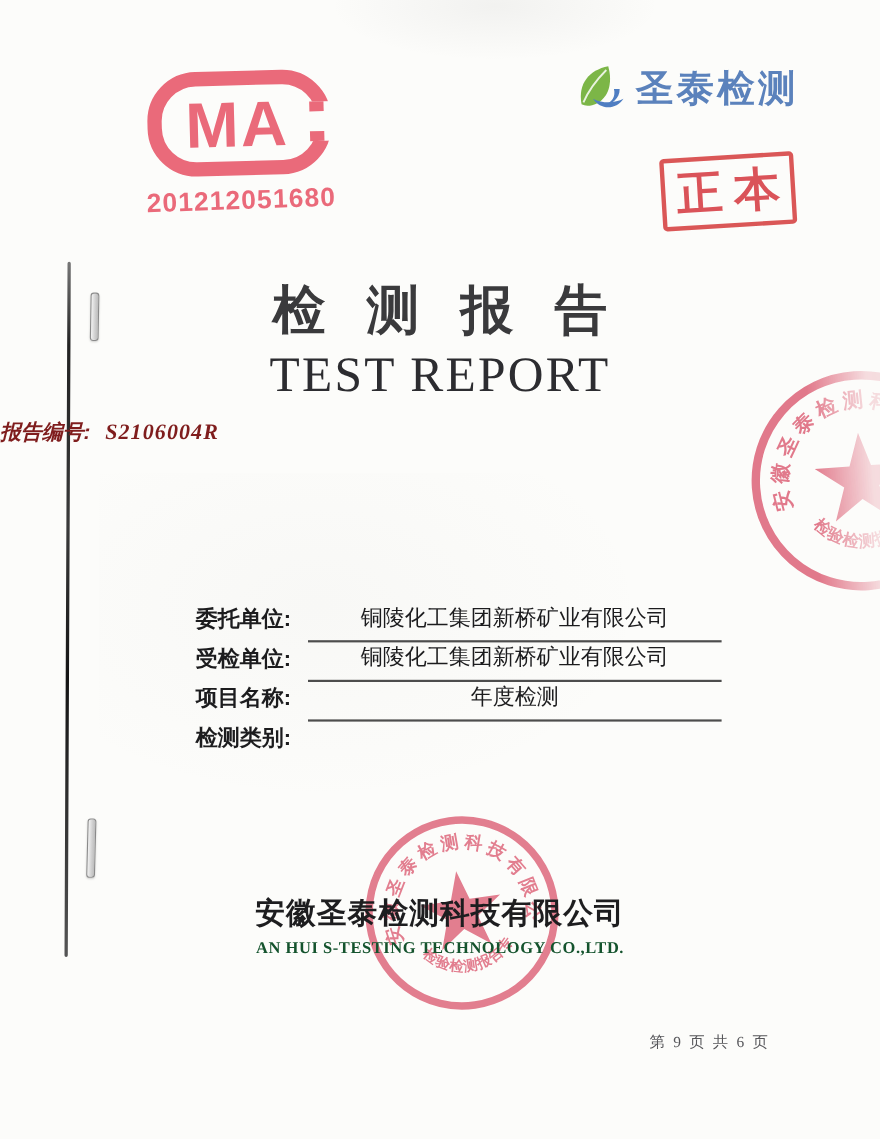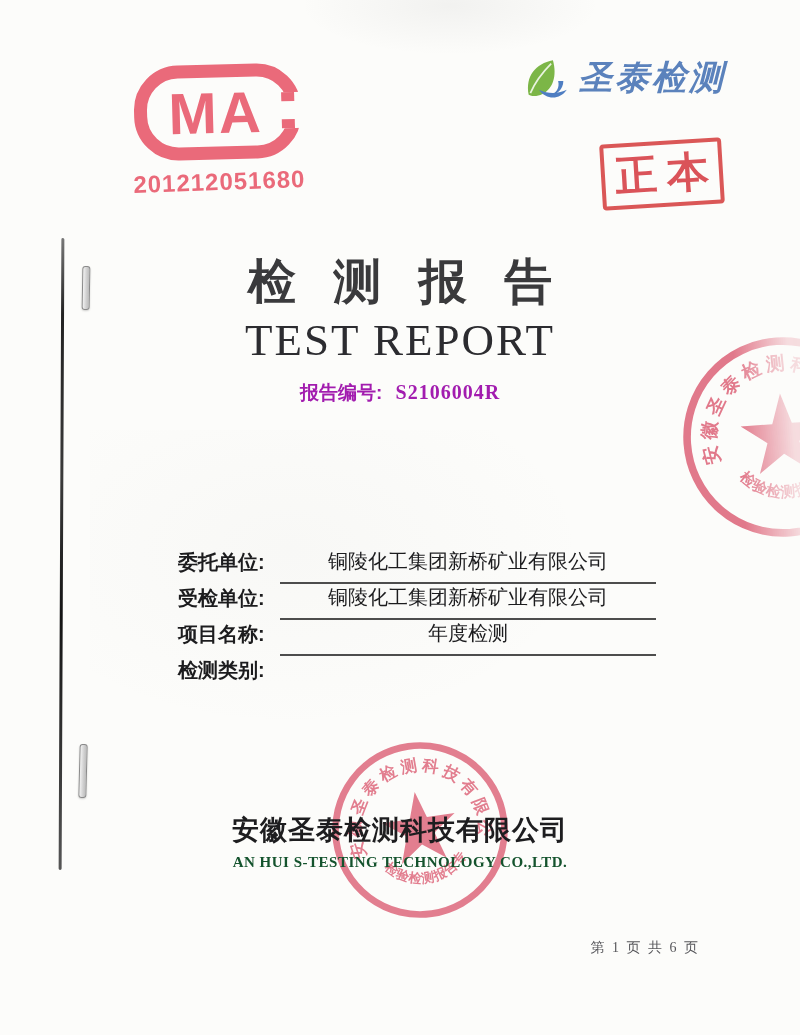--- a/index.html
+++ b/index.html
@@ -26,36 +26,36 @@
   .staple-1{left:82px;top:266px;height:42px;transform:rotate(1deg);}
   .staple-2{left:79px;top:744px;height:52px;transform:rotate(1.5deg);}
 
   
   .cma{position:absolute;left:128px;top:62px;width:180px;text-align:center;
     transform:rotate(-1.5deg);}
   .cma-number{margin-top:2px;font-weight:bold;font-size:24px;letter-spacing:1px;
     color:#ea6a7a;transform:rotate(-.5deg);}
 
   
-  .brand{position:absolute;left:520px;top:55px;display:flex;font-style:italic;}
+  .brand{position:absolute;left:520px;top:55px;display:flex;align-items:center;}
   .brand-name{font-size:34px;font-weight:bold;color:#5b82bc;letter-spacing:3px;margin-left:6px;}
 
   
   .original-stamp{position:absolute;left:601px;top:141px;width:104px;height:58px;
     border:4px solid #d84a4a;border-radius:4px;transform:rotate(-3.5deg);
     display:flex;align-items:center;justify-content:center;
     font-family:"Liberation Serif",serif;font-weight:bold;font-size:42px;
     color:#d8454c;letter-spacing:10px;padding-left:10px;opacity:.92;}
 
   
   .title-cn{position:absolute;left:0;top:250px;width:100%;text-align:center;
     font-size:48px;font-weight:800;color:#3a3a3c;letter-spacing:.78em;padding-left:.78em;box-sizing:border-box;}
   .title-en{position:absolute;left:0;top:314px;width:100%;text-align:center;
     font-family:"Liberation Serif",serif;font-size:45px;color:#2c2c30;letter-spacing:2px;}
-  .report-no{position:absolute;left:0;top:380px;width:100%;text-align:center;font-size:19px;color:#a21caf;}
+  .report-no{position:absolute;left:0;top:380px;width:100%;text-align:left;font-size:19px;color:#7f1d1d;font-style:italic;}
   .report-no .lbl{font-weight:bold;}
   .report-no .val{font-family:"Liberation Serif",serif;font-weight:bold;font-size:20px;letter-spacing:1px;margin-left:8px;}
 
   
   .fields{position:absolute;left:178px;top:548px;width:478px;z-index:2;}
   .field-row{display:flex;align-items:flex-start;}
   .field-label{width:100px;font-size:20px;font-weight:bold;color:#1c1c1e;flex:none;padding-top:1px;}
   .field-value{flex:1;margin-left:2px;text-align:center;font-size:20px;font-weight:normal;color:#1c1c1e;
     border-bottom:2px solid #4d4d4d;padding-bottom:7px;}
 
@@ -161,13 +161,13 @@
   <text font-family="Liberation Sans, sans-serif" font-size="13.5" font-weight="bold" fill="#dd6378">
     <textPath href="#arcBotM" startOffset="4" textLength="128" lengthAdjust="spacing">检验检测报告专用章</textPath>
   </text>
 </svg>
 
 <div class="company">
   <div class="company-cn">安徽圣泰检测科技有限公司</div>
   <div class="company-en">AN HUI S-TESTING TECHNOLOGY CO.,LTD.</div>
 </div>
 
-<div class="footer">第 1 页 共 6 页</div>
+<div class="footer">第 9 页 共 6 页</div>
 
 </body></html>

